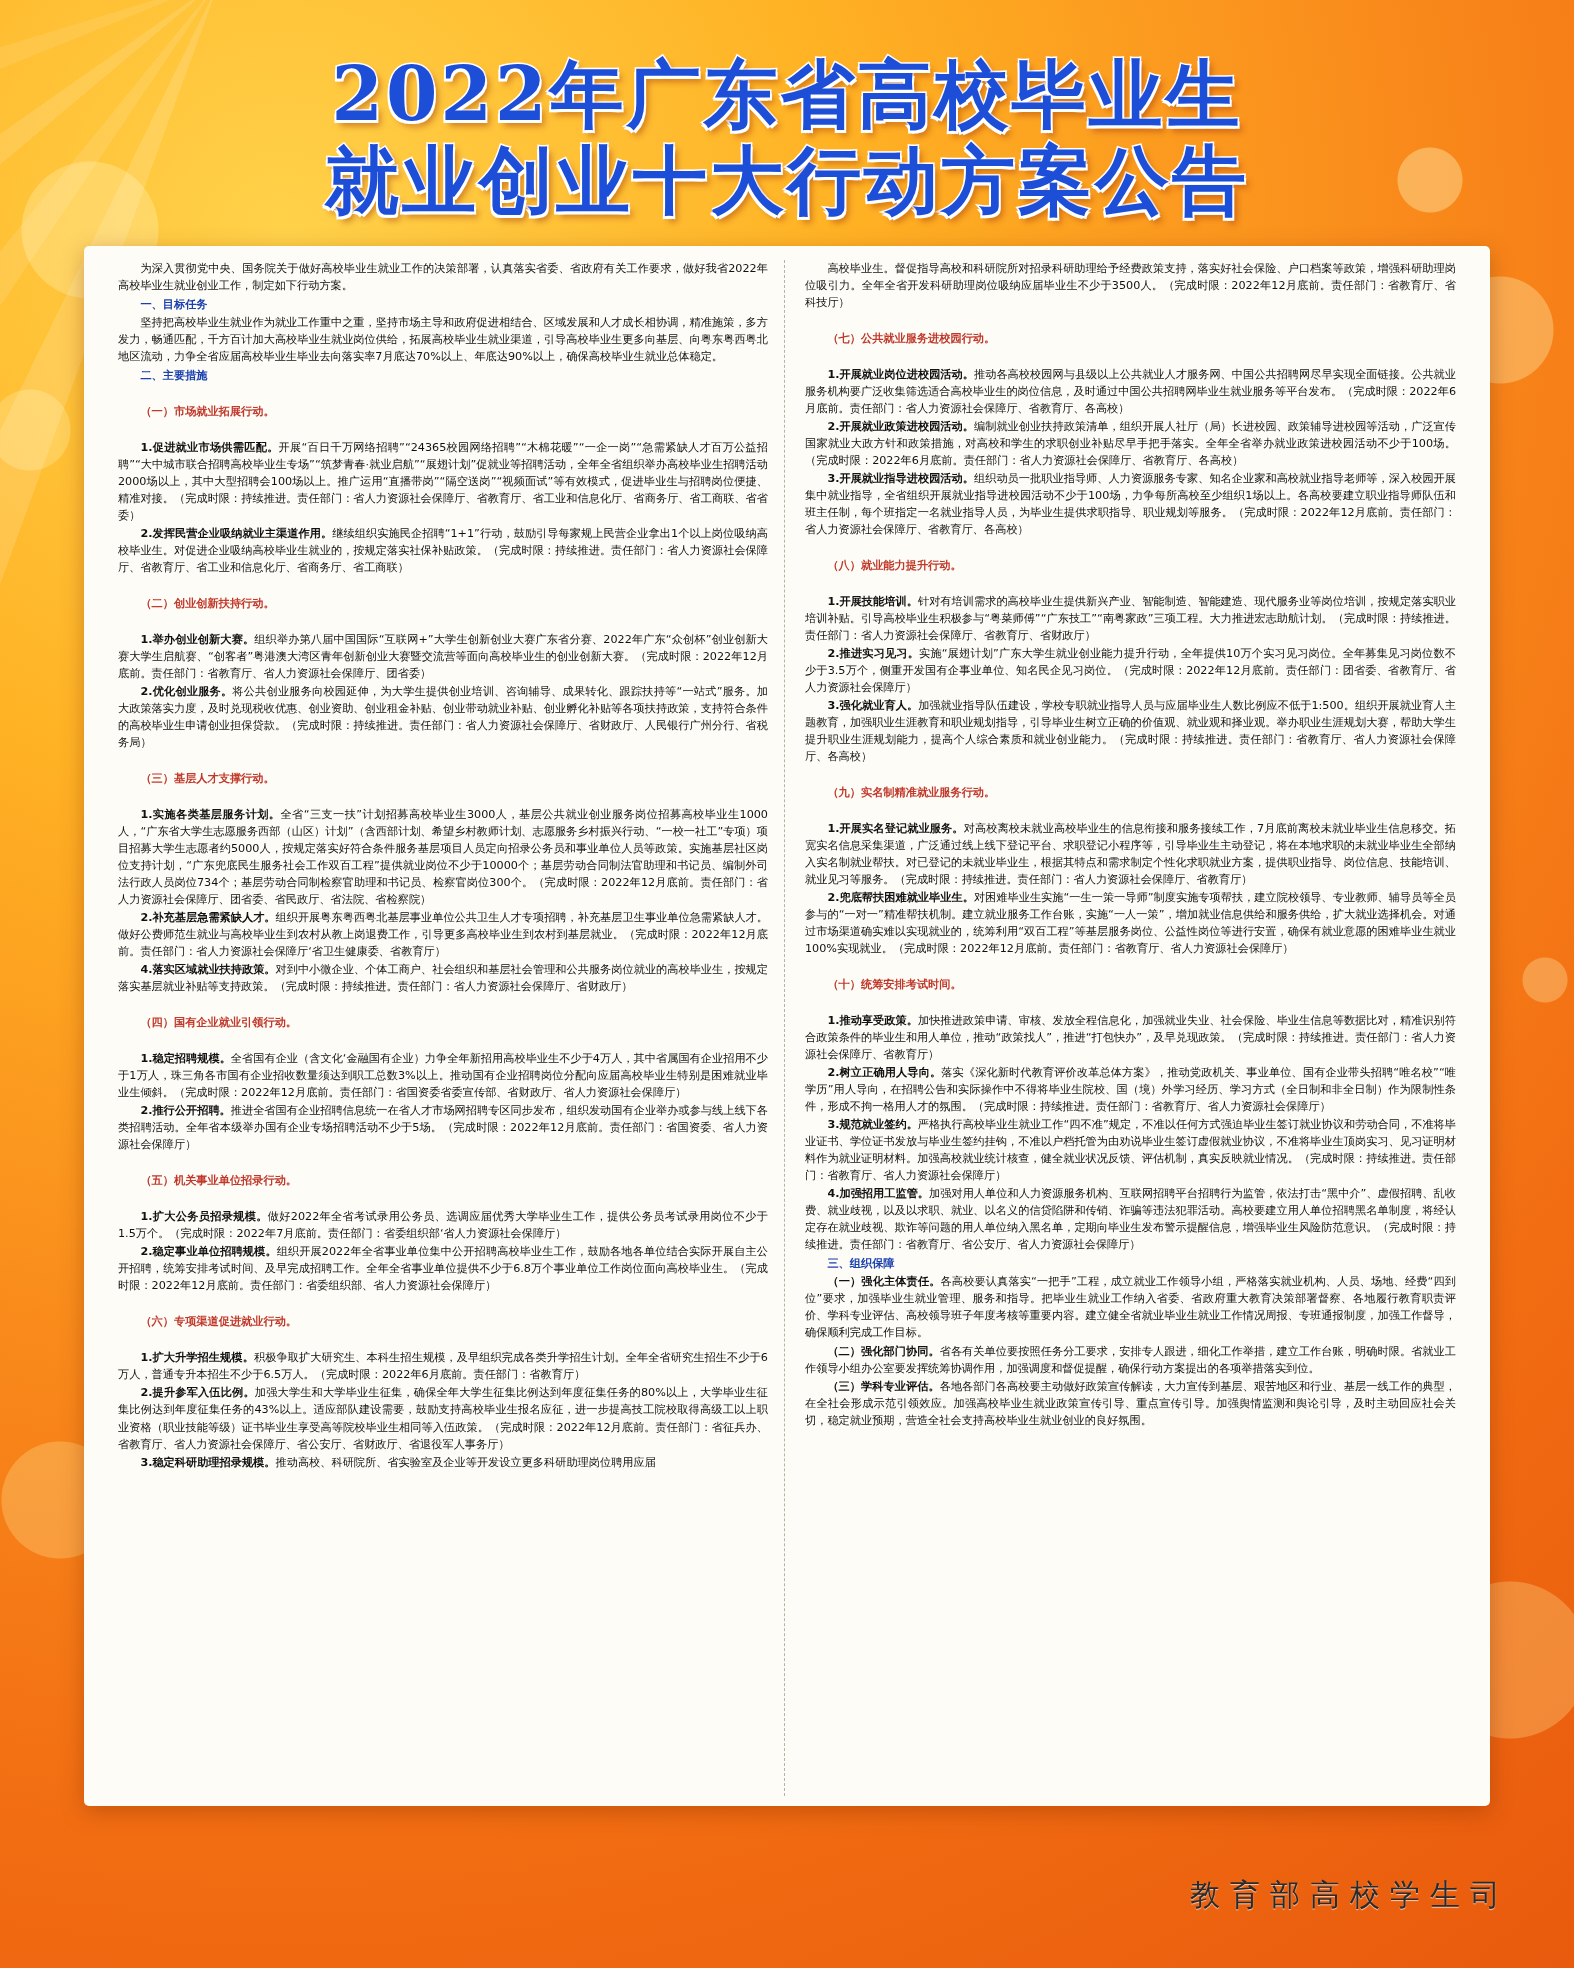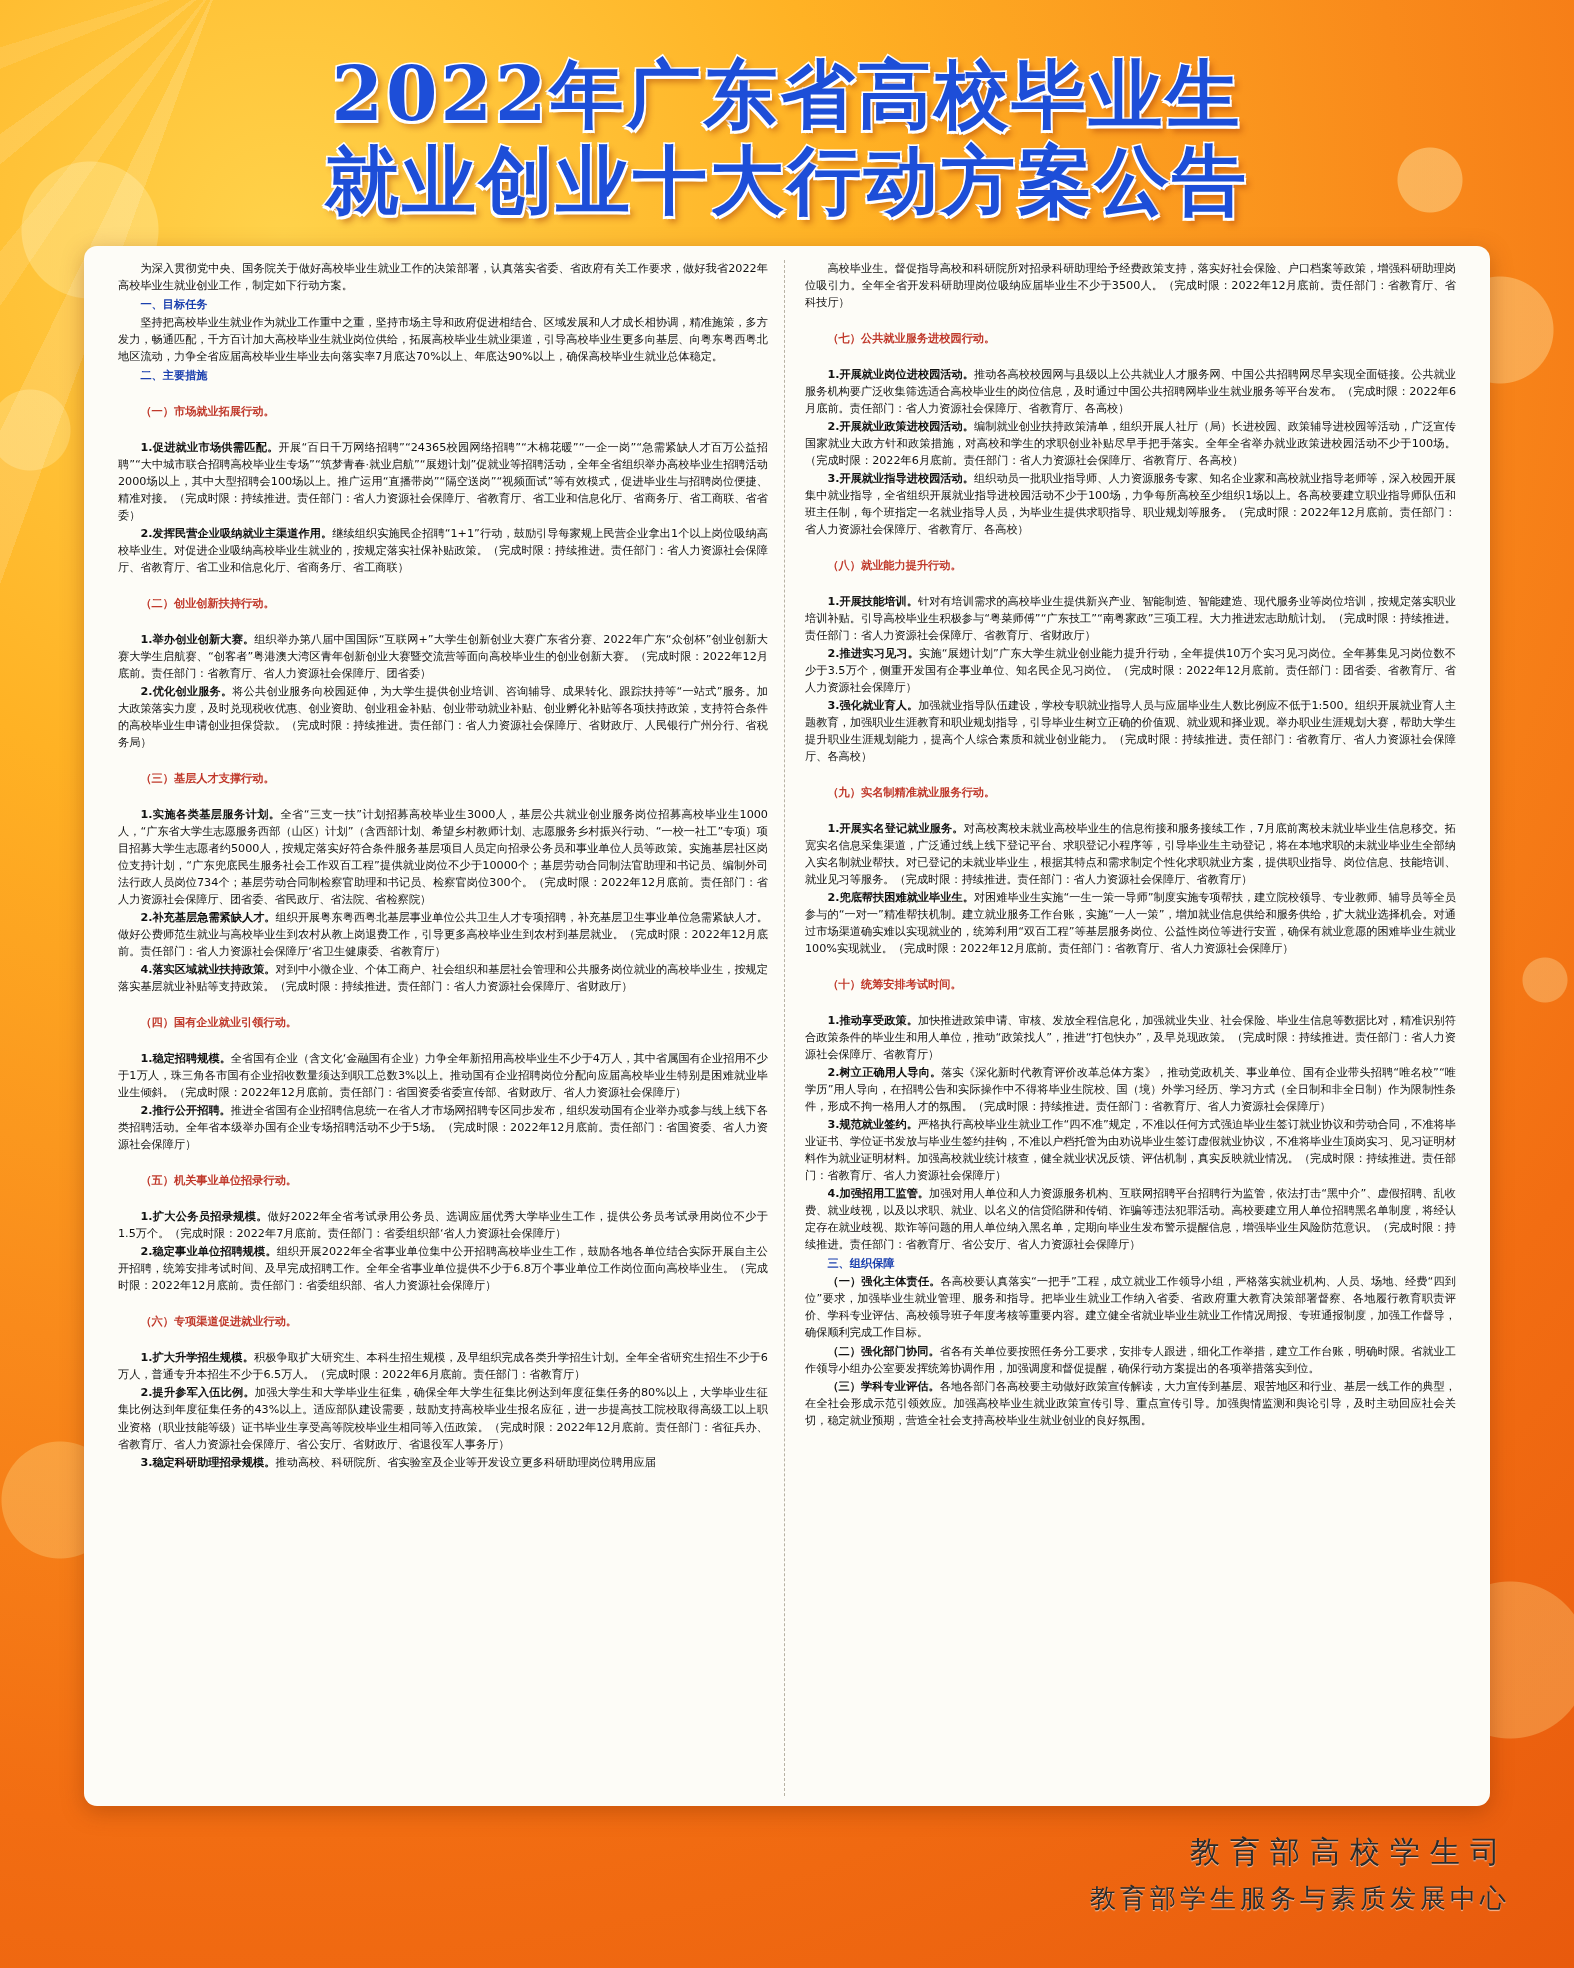--- a/index.html
+++ b/index.html
@@ -68,21 +68,21 @@
   }
 
   
   .paper {
     position: relative;
     z-index: 4;
     margin: 22px auto 0 auto;
     width: 1406px;
     height: 1560px;
     background: #fdfcf7;
-    border-radius: 13px;
+    border-radius: 5px;
     box-shadow: 0 6px 22px rgba(120,40,0,0.35);
     padding: 14px 18px 10px 18px;
     box-sizing: border-box;
     display: flex;
     gap: 4px;
   }
   .col {
     width: 50%;
     box-sizing: border-box;
     padding: 0 16px;
@@ -181,14 +181,13 @@
       <p><span class="item-lead">4.加强招用工监管。</span>加强对用人单位和人力资源服务机构、互联网招聘平台招聘行为监管，依法打击“黑中介”、虚假招聘、乱收费、就业歧视，以及以求职、就业、以名义的信贷陷阱和传销、诈骗等违法犯罪活动。高校要建立用人单位招聘黑名单制度，将经认定存在就业歧视、欺诈等问题的用人单位纳入黑名单，定期向毕业生发布警示提醒信息，增强毕业生风险防范意识。（完成时限：持续推进。责任部门：省教育厅、省公安厅、省人力资源社会保障厅）</p>
       <p class="sec-h">三、组织保障</p>
       <p><span class="item-lead">（一）强化主体责任。</span>各高校要认真落实“一把手”工程，成立就业工作领导小组，严格落实就业机构、人员、场地、经费“四到位”要求，加强毕业生就业管理、服务和指导。把毕业生就业工作纳入省委、省政府重大教育决策部署督察、各地履行教育职责评价、学科专业评估、高校领导班子年度考核等重要内容。建立健全省就业毕业生就业工作情况周报、专班通报制度，加强工作督导，确保顺利完成工作目标。</p>
       <p><span class="item-lead">（二）强化部门协同。</span>省各有关单位要按照任务分工要求，安排专人跟进，细化工作举措，建立工作台账，明确时限。省就业工作领导小组办公室要发挥统筹协调作用，加强调度和督促提醒，确保行动方案提出的各项举措落实到位。</p>
       <p><span class="item-lead">（三）学科专业评估。</span>各地各部门各高校要主动做好政策宣传解读，大力宣传到基层、艰苦地区和行业、基层一线工作的典型，在全社会形成示范引领效应。加强高校毕业生就业政策宣传引导、重点宣传引导。加强舆情监测和舆论引导，及时主动回应社会关切，稳定就业预期，营造全社会支持高校毕业生就业创业的良好氛围。</p>
     </div>
 </div>
 
 <div class="footer">
   <div class="f1">教育部高校学生司</div>
-  <div class="f2">教育部学生服务与素质发展中心</div>
 </div>
 
 </body></html>

